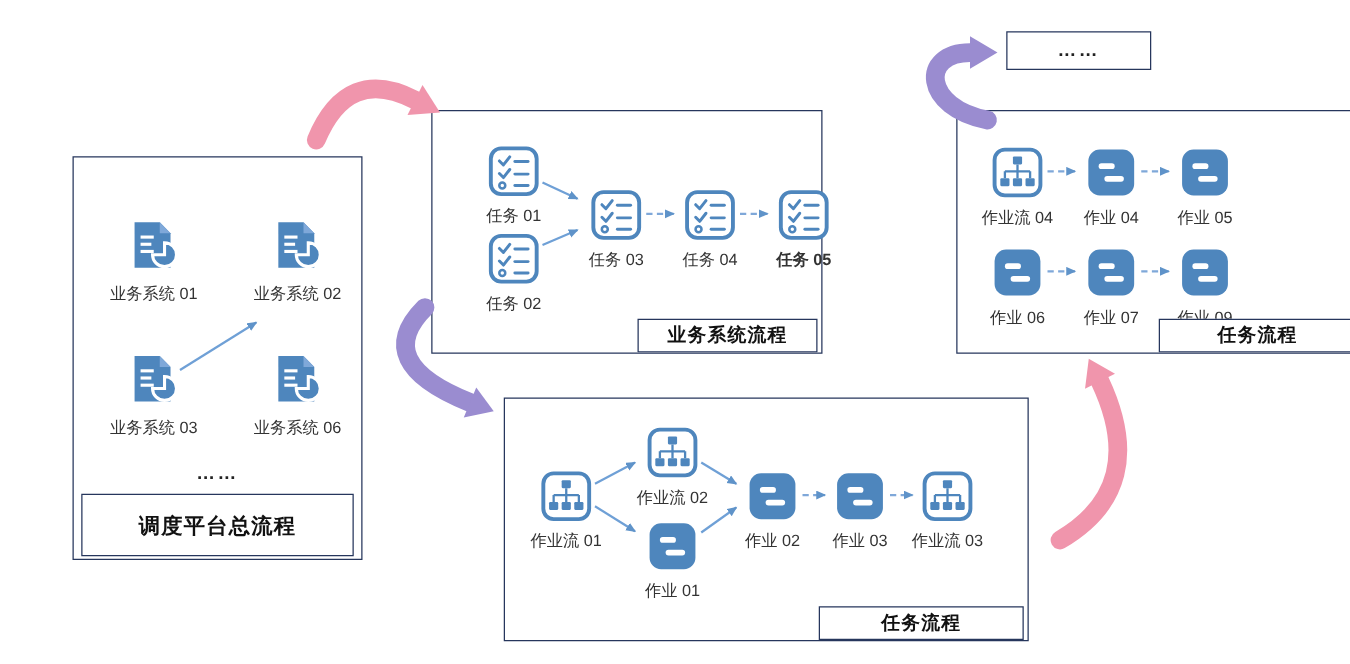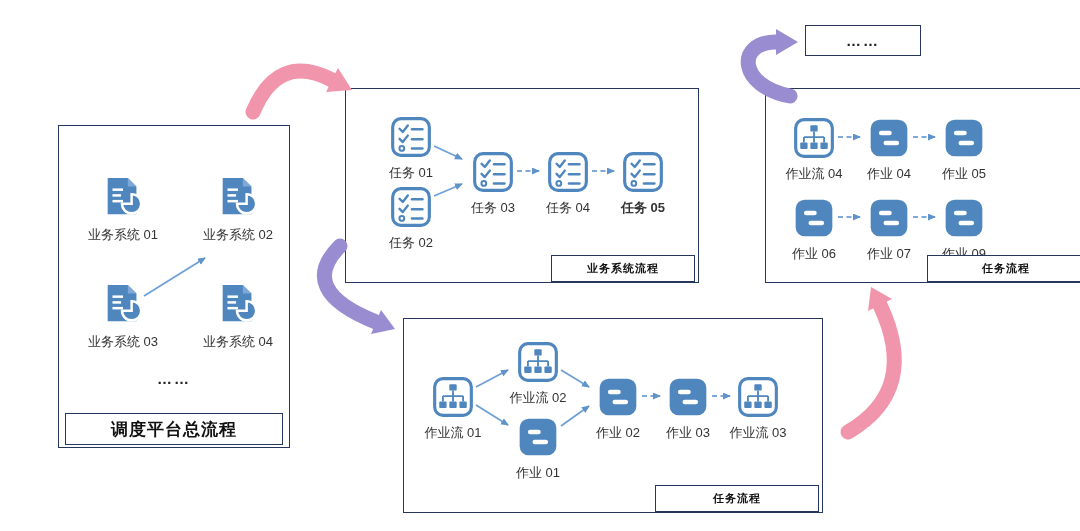--- a/index.html
+++ b/index.html
@@ -9,21 +9,21 @@
 
   .flow-box { position:absolute; border:1.6px solid #26365C; background:#fff; }
 
   .node { position:absolute; width:76px; display:flex; flex-direction:column; align-items:center; }
   .node-icon { width:44px; height:44px; display:block; }
   .big .node-icon { width:46px; height:46px; }
   .node-label { margin-top:5px; font-size:13px; color:#333; white-space:nowrap; }
 
   .box-title { position:absolute; border:1.6px solid #26365C; background:#fff;
                display:flex; align-items:center; justify-content:center;
-               font-weight:bold; font-size:11px; color:#111; letter-spacing:1px; }
+               font-weight:bold; font-size:15px; color:#111; letter-spacing:1px; }
   .box-title.main { font-size:17px; }
 
   .inner-ellipsis { position:absolute; left:0; width:100%; text-align:center;
                     font-weight:bold; font-size:15px; color:#222; letter-spacing:2px; }
 
   .ellipsis-box { position:absolute; border:1.6px solid #26365C; background:#fff;
                   display:flex; align-items:center; justify-content:center;
                   font-weight:bold; font-size:15px; color:#222; letter-spacing:2px; }
 
   .connector-layer { position:absolute; left:0; top:0; width:1080px; height:531px;
@@ -93,27 +93,27 @@
     <div class="node" style="left:26px; top:156px;">
       <svg class="node-icon" viewBox="0 0 48 48">
           <use href="#sym-doc"></use>
         </svg>
       <div class="node-label">业务系统 03</div>
     </div>
     <div class="node" style="left:141px; top:156px;">
       <svg class="node-icon" viewBox="0 0 48 48">
           <use href="#sym-doc"></use>
         </svg>
-      <div class="node-label">业务系统 04</div>
+      <div class="node-label">业务系统 06</div>
     </div>
     <div class="inner-ellipsis" style="top:244px;">……</div>
-    <div class="box-title main" style="left:6px; right:6px; bottom:2px; height:32px;">调度平台总流程</div>
-  </div>
-
-  <div class="flow-box" style="left:345px; top:88px; width:354px; height:195px;">
+    <div class="box-title main" style="left:6px; right:6px; bottom:2px; height:50px;">调度平台总流程</div>
+  </div>
+
+  <div class="flow-box" style="left:345px; top:88px; width:313px; height:195px;">
     <div class="node" style="left:27px; top:26px;">
       <svg class="node-icon" viewBox="0 0 48 48">
           <use href="#sym-check"></use>
         </svg>
       <div class="node-label">任务 01</div>
     </div>
     <div class="node" style="left:27px; top:96px;">
       <svg class="node-icon" viewBox="0 0 48 48">
           <use href="#sym-check"></use>
         </svg>

